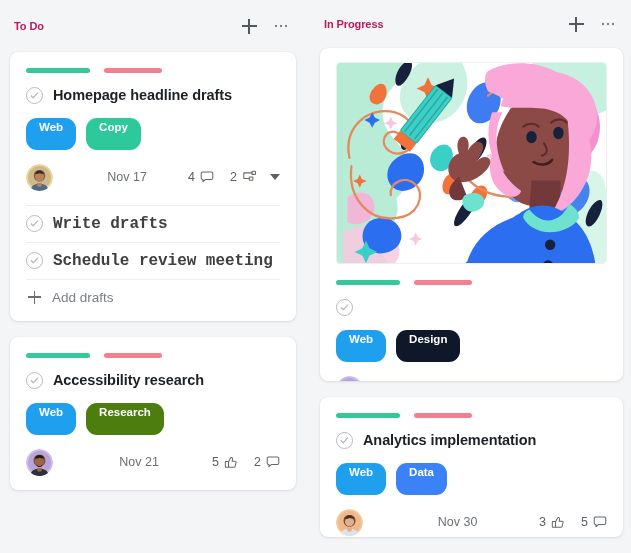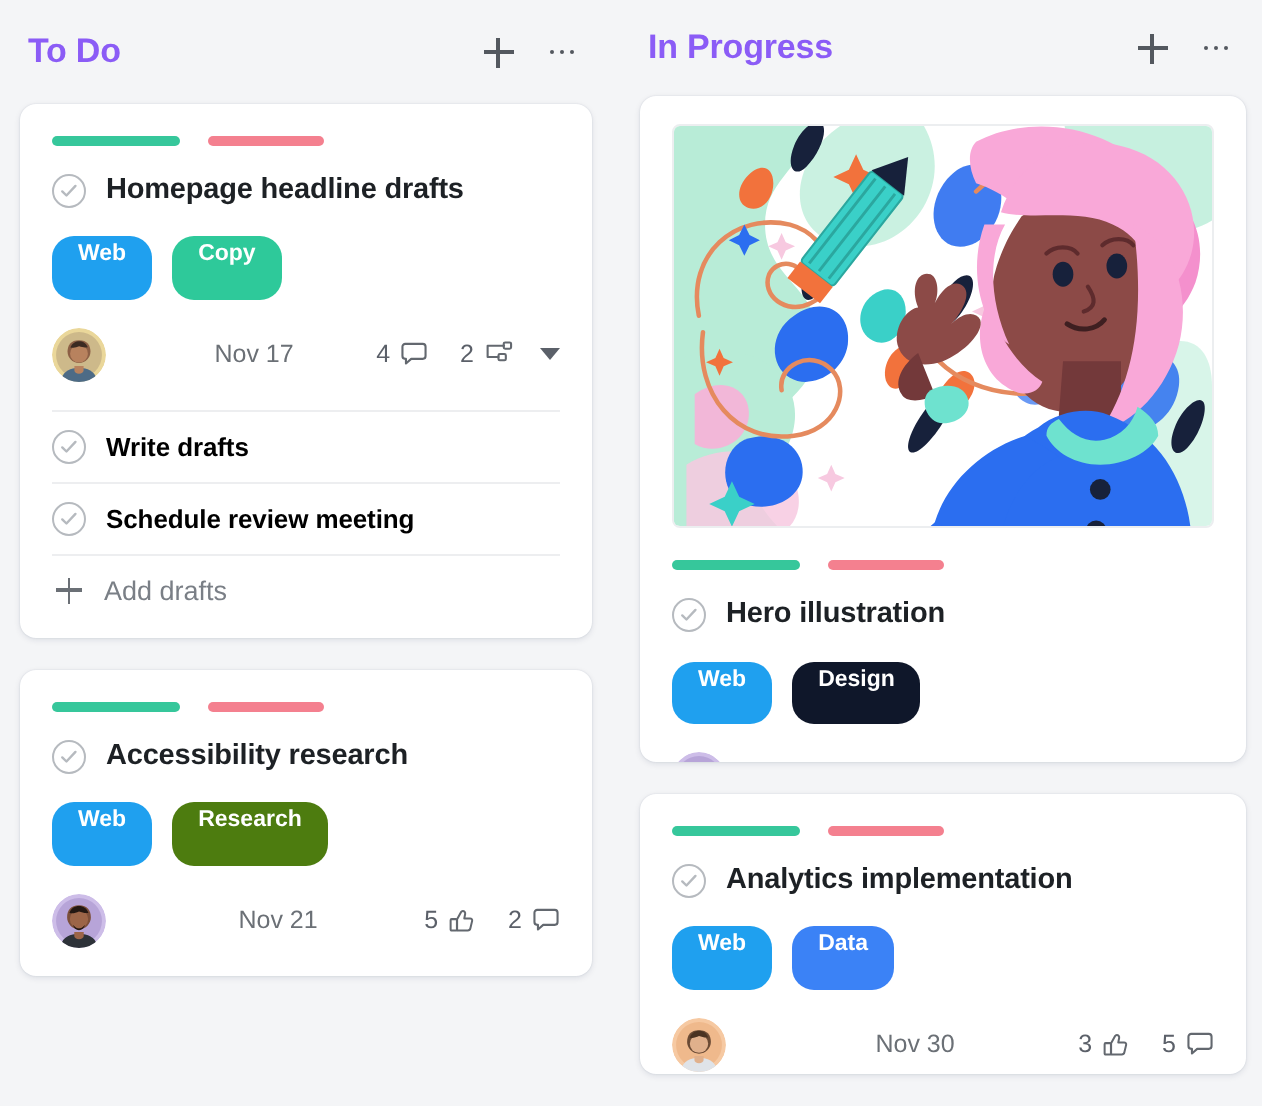--- a/index.html
+++ b/index.html
@@ -24,23 +24,23 @@
 
   .col-header {
     display: flex;
     align-items: center;
     height: 36px;
     margin-top: 8px;
     margin-bottom: 8px;
     padding: 0 6px 0 4px;
   }
   .col-title {
-    font-size: 17px;
+    font-size: 11px;
     font-weight: bold;
-    color: #8b5cf6;
+    color: #be185d;
     letter-spacing: -0.1px;
     flex: 1;
   }
   .col-actions { display: flex; align-items: center; gap: 14px; }
   .icon-btn {
     width: 18px; height: 18px;
     display: flex; align-items: center; justify-content: center;
     color: #5b6069;
     cursor: pointer;
   }
@@ -136,22 +136,23 @@
     border-left: 6px solid #5b6069;
   }
 
   .subtasks { margin-top: 14px; }
   .subtask {
     display: flex; align-items: center; gap: 10px;
     border-top: 1px solid #edeef0;
     padding: 9px 0 9px 0;
   }
   .subtask-label {
-    font-size: 13px; font-weight: bold; color: #000000;
+    font-size: 16px; font-weight: bold; color: #404040;
     letter-spacing: -0.05px;
+    font-family: Liberation Mono, monospace;
   }
   .add-subtask {
     display: flex; align-items: center; gap: 11px;
     border-top: 1px solid #edeef0;
     padding: 10px 0 2px 0;
     cursor: pointer;
   }
   .add-plus { position: relative; width: 13px; height: 13px; margin-left: 2px; }
   .add-plus:before, .add-plus:after { content:""; position:absolute; background:#6b7076; }
   .add-plus:before { left:0; top:5.6px; width:13px; height:1.8px; }
@@ -430,21 +431,20 @@
         <div class="bar bar-green"></div>
         <div class="bar bar-pink"></div>
       </div>
 
       <div class="card-title-row">
         <span class="check-circle">
           <svg viewBox="0 0 12 12">
               <polyline points="1.5,6.3 4.3,9 10.3,2.6" fill="none" stroke="#b6babf" stroke-width="1.6" stroke-linecap="round" stroke-linejoin="round"></polyline>
             </svg>
         </span>
-        <span class="card-title">Hero illustration</span>
       </div>
 
       <div class="tags">
         <span class="tag" style="background:#1fa0ef">Web</span>
         <span class="tag" style="background:#0f172a">Design</span>
       </div>
 
       <div class="meta-row">
         <span class="avatar">
           <svg viewBox="0 0 40 40">

